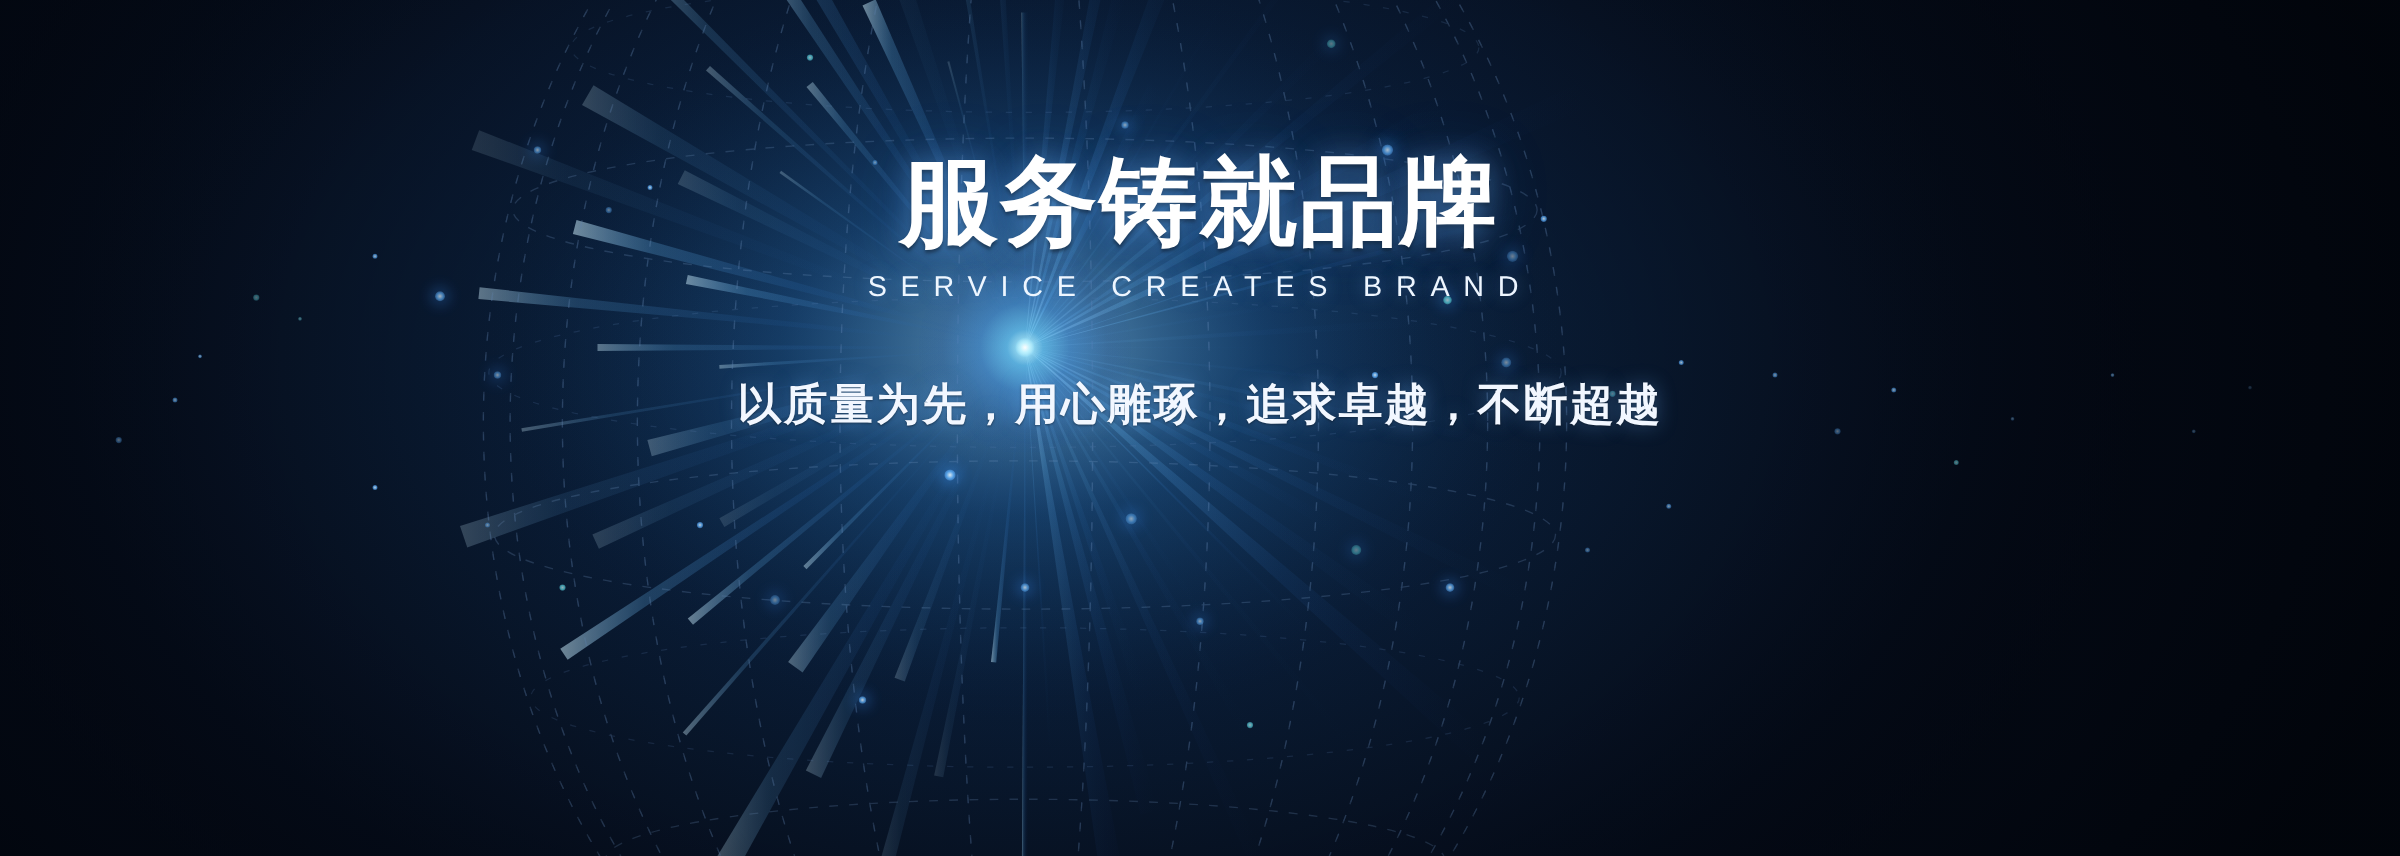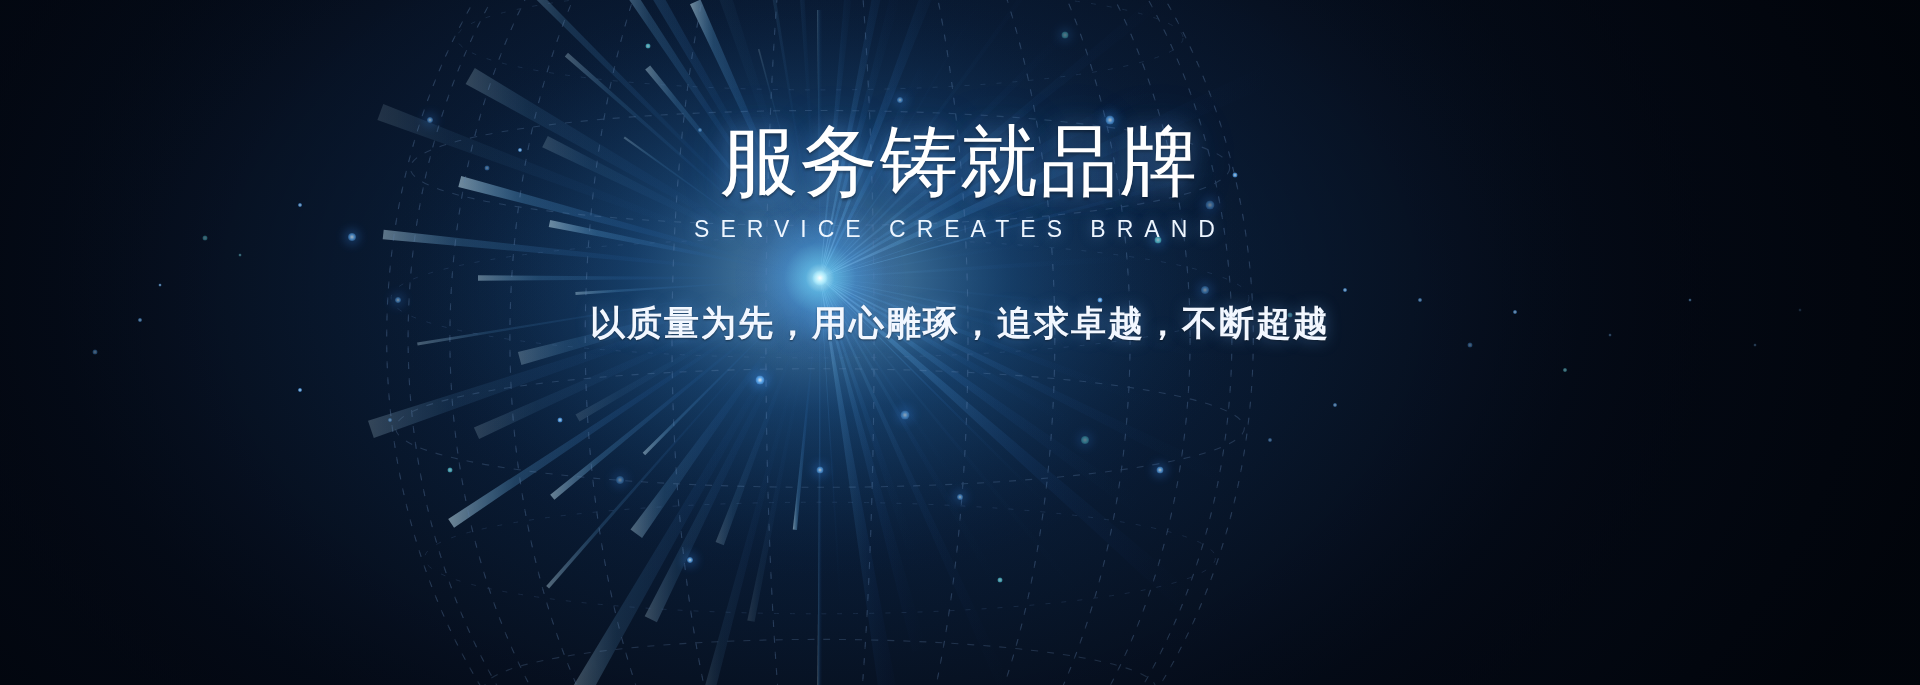--- a/index.html
+++ b/index.html
@@ -106,21 +106,21 @@
     text-align: center;
     z-index: 20;
   }
   .title-cn {
     position: absolute;
     left: 0;
     right: 0;
     top: 122px;
     font-size: 78px;
     line-height: 1;
-    font-weight: 400;
+    font-weight: 700;
     color: #ffffff;
     letter-spacing: 2px;
     white-space: nowrap;
     text-shadow:
       0 0 22px rgba(120,190,255,0.45),
       0 0 48px rgba(40,110,220,0.30),
       0 2px 3px rgba(0,0,0,0.55);
   }
   .title-en {
     position: absolute;

